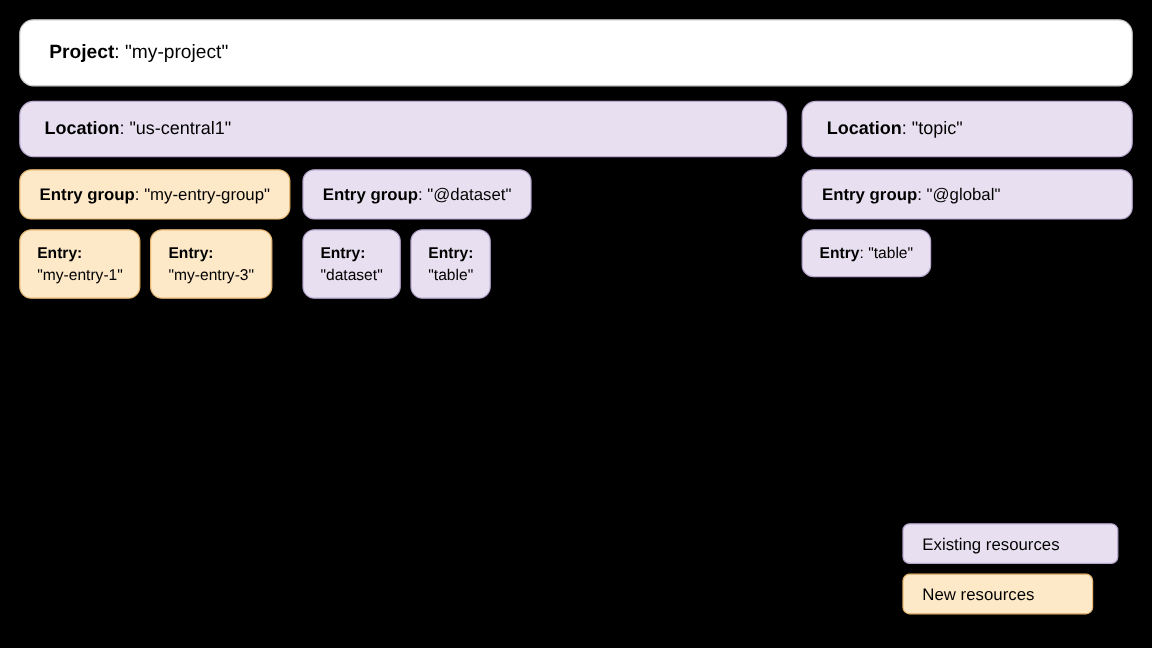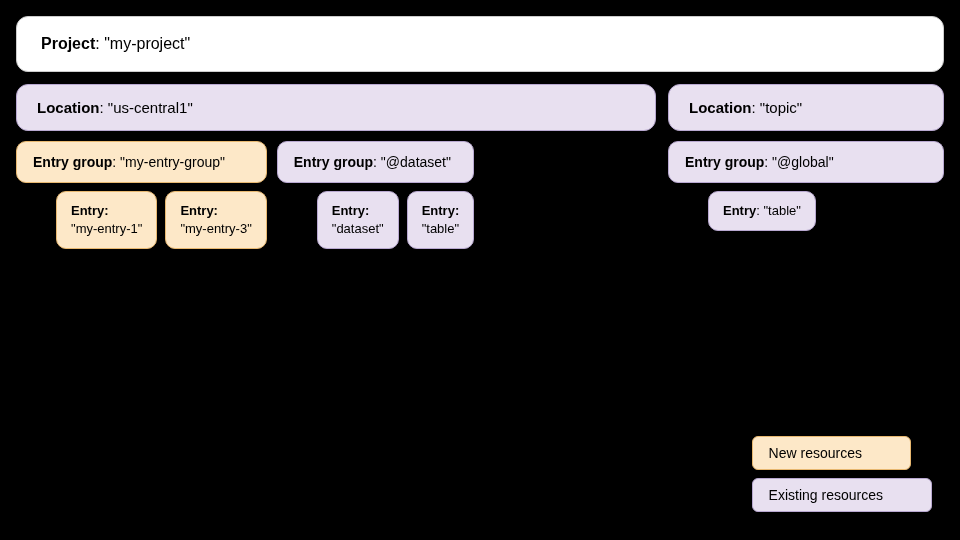--- a/index.html
+++ b/index.html
@@ -83,21 +83,20 @@
 
     .entry-group-box.orange {
       background: #fde8c8;
       border: 1.5px solid #e8b870;
     }
 
     
     .entries-row {
       display: flex;
       gap: 8px;
-      margin-left: 40px;
     }
 
     .entry-box {
       border-radius: 10px;
       padding: 10px 14px;
       font-size: 13px;
       line-height: 1.4;
     }
 
     .entry-box.purple {
@@ -224,22 +223,22 @@
       </div>
 
     </div>
 
   </div>
 
 </div>
 
 <div class="legend">
   <div class="legend-item">
+    <div class="legend-box purple">
+      <span>Existing resources</span>
+    </div>
+  </div>
+  <div class="legend-item">
     <div class="legend-box orange">
       <span>New resources</span>
     </div>
   </div>
-  <div class="legend-item">
-    <div class="legend-box purple">
-      <span>Existing resources</span>
-    </div>
-  </div>
 </div>
 
 </body></html>

